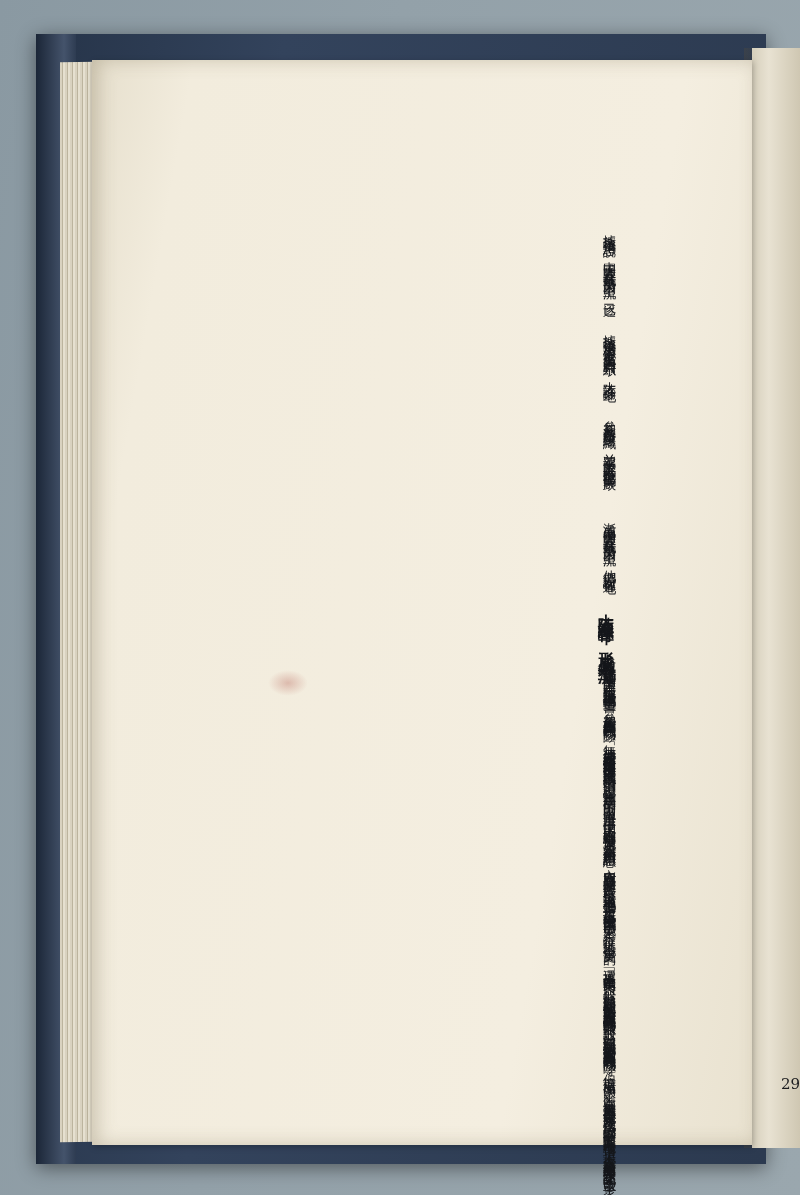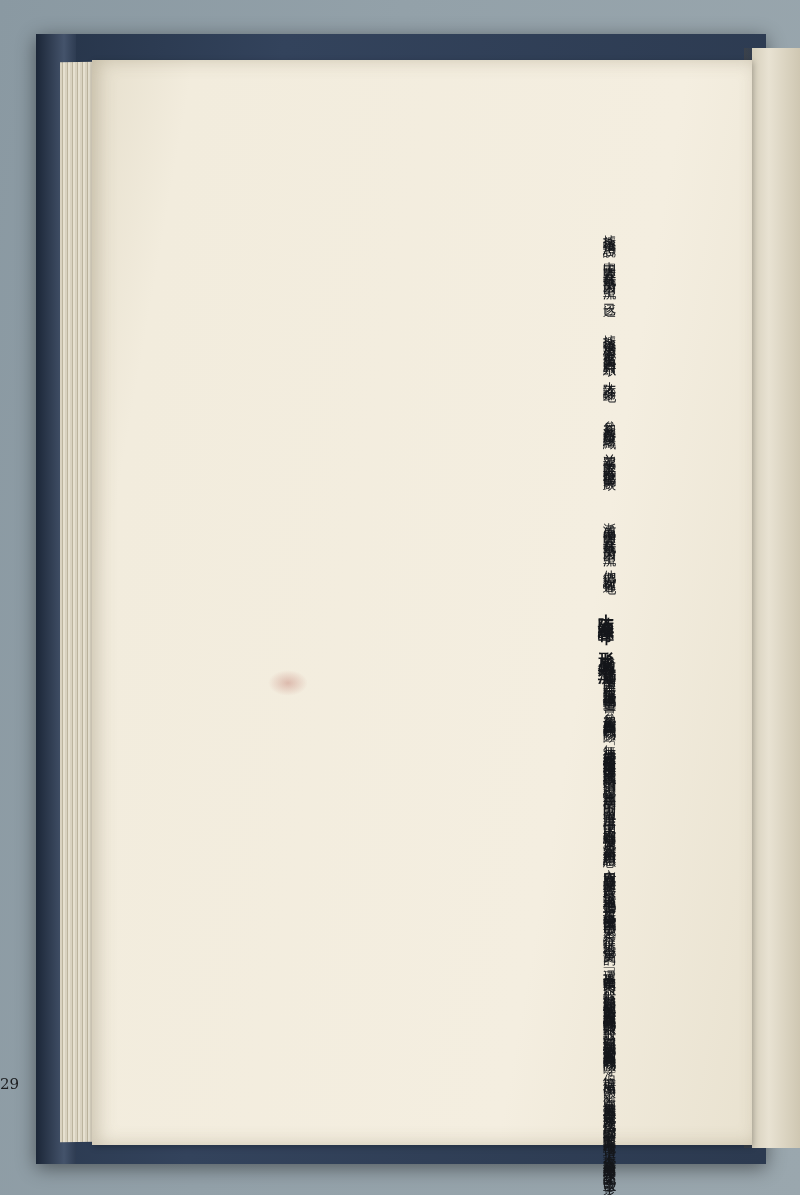--- a/index.html
+++ b/index.html
@@ -129,21 +129,21 @@
     font-size: 16px;
     font-weight: bold;
     letter-spacing: 3px;
     padding: 0 6px;
   }
   .page-number {
     position: absolute;
     left: 0;
     top: 1075px;
     width: 800px;
-    text-align: left;
+    text-align: right;
     font-size: 15px;
     color: #1b1c1e;
     font-family: "DejaVu Serif", "Liberation Serif", serif;
   }
   .indent-2 { padding-top: 28px; }
 </style>
 </head>
 <body>
 
 <div id="page">

